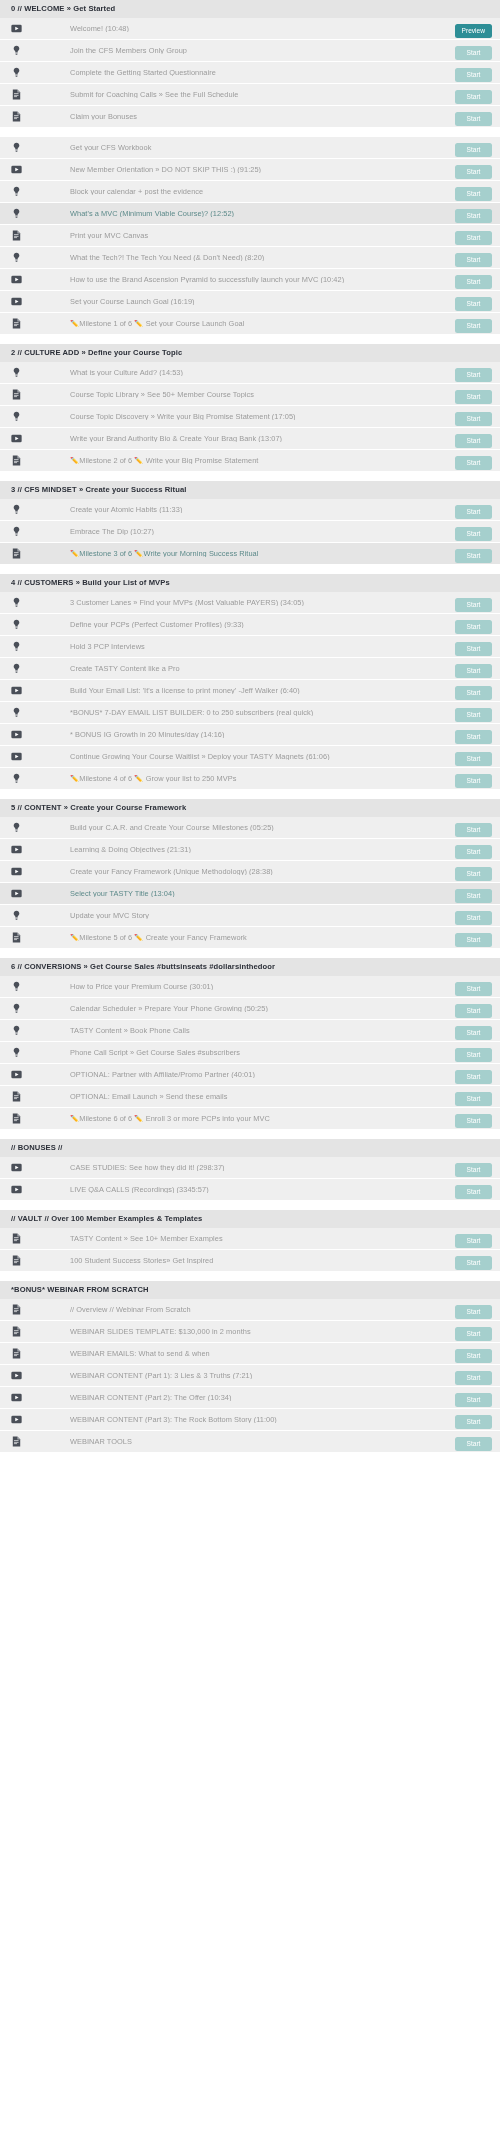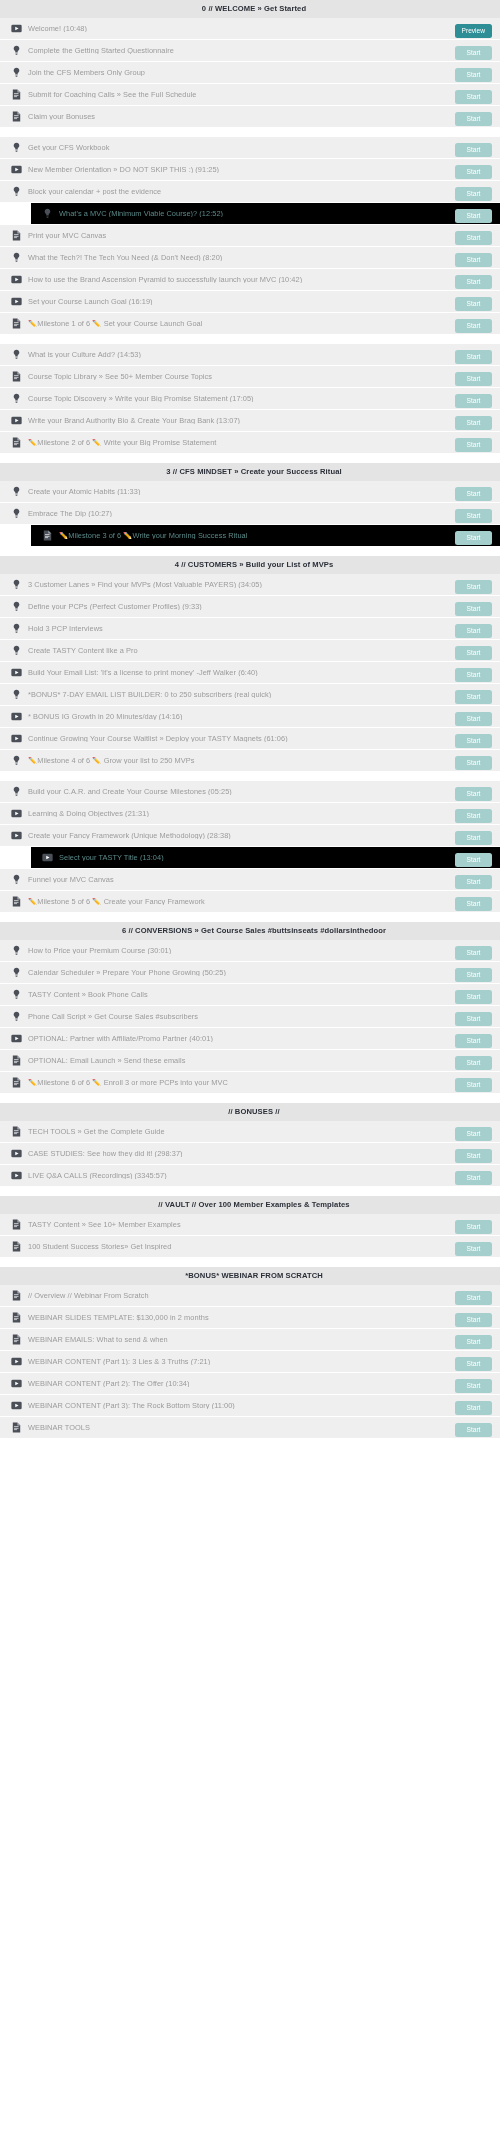--- a/index.html
+++ b/index.html
@@ -19,45 +19,44 @@
     width: 100%;
     margin-bottom: 9px;
   }
 
   .section-header {
     background: #e4e4e4;
     padding: 6px 3px 6px 11px;
     height: 18px;
     display: flex;
     align-items: center;
-    justify-content: center;
   }
 
   .section-title {
     font-size: 7.6px;
     font-weight: bold;
     color: #2b2f38;
     letter-spacing: 0.1px;
     line-height: 1;
     white-space: nowrap;
   }
 
   .row {
     position: relative;
     background: #efefef;
     border-bottom: 1.5px solid #ffffff;
     height: 22px;
     display: flex;
     align-items: center;
     padding: 0 8px 0 11px;
+    gap: 42px;
   }
 
   .row.highlight {
-    background: #000000;
-    margin-left: 31px;
+    background: #e5e5e5;
   }
 
   .row .icon {
     width: 11px;
     height: 11px;
     flex: 0 0 11px;
     margin-right: 6px;
     display: flex;
     align-items: center;
     justify-content: center;
@@ -119,37 +118,37 @@
         <span class="row-action"><button class="btn btn-preview">Preview</button></span>
       </div>
       <div class="row">
         <span class="icon">
           <svg width="11" height="11" viewBox="0 0 16 16">
             <path d="M8 1.2c-2.3 0-4.1 1.8-4.1 4 0 1.5 0.8 2.5 1.6 3.3 0.5 0.5 0.8 0.9 0.9 1.5h3.2c0.1-0.6 0.4-1 0.9-1.5 0.8-0.8 1.6-1.8 1.6-3.3 0-2.2-1.8-4-4.1-4z" fill="#4a4f58"></path>
             <rect x="6.1" y="11" width="3.8" height="1.1" rx="0.4" fill="#4a4f58"></rect>
             <rect x="6.6" y="12.9" width="2.8" height="1.1" rx="0.5" fill="#4a4f58"></rect>
           </svg>
         </span>
+        <span class="row-label">Join the CFS Members Only Group</span>
+        <span class="row-action"><button class="btn btn-start">Start</button></span>
+      </div>
+      <div class="row">
+        <span class="icon">
+          <svg width="11" height="11" viewBox="0 0 16 16">
+            <path d="M8 1.2c-2.3 0-4.1 1.8-4.1 4 0 1.5 0.8 2.5 1.6 3.3 0.5 0.5 0.8 0.9 0.9 1.5h3.2c0.1-0.6 0.4-1 0.9-1.5 0.8-0.8 1.6-1.8 1.6-3.3 0-2.2-1.8-4-4.1-4z" fill="#4a4f58"></path>
+            <rect x="6.1" y="11" width="3.8" height="1.1" rx="0.4" fill="#4a4f58"></rect>
+            <rect x="6.6" y="12.9" width="2.8" height="1.1" rx="0.5" fill="#4a4f58"></rect>
+          </svg>
+        </span>
         <span class="row-label">Complete the Getting Started Questionnaire</span>
         <span class="row-action"><button class="btn btn-start">Start</button></span>
       </div>
       <div class="row">
         <span class="icon">
           <svg width="11" height="11" viewBox="0 0 16 16">
-            <path d="M8 1.2c-2.3 0-4.1 1.8-4.1 4 0 1.5 0.8 2.5 1.6 3.3 0.5 0.5 0.8 0.9 0.9 1.5h3.2c0.1-0.6 0.4-1 0.9-1.5 0.8-0.8 1.6-1.8 1.6-3.3 0-2.2-1.8-4-4.1-4z" fill="#4a4f58"></path>
-            <rect x="6.1" y="11" width="3.8" height="1.1" rx="0.4" fill="#4a4f58"></rect>
-            <rect x="6.6" y="12.9" width="2.8" height="1.1" rx="0.5" fill="#4a4f58"></rect>
-          </svg>
-        </span>
-        <span class="row-label">Join the CFS Members Only Group</span>
-        <span class="row-action"><button class="btn btn-start">Start</button></span>
-      </div>
-      <div class="row">
-        <span class="icon">
-          <svg width="11" height="11" viewBox="0 0 16 16">
             <path d="M2.6 0.8h6.6l4.2 4.2v10.2H2.6z" fill="#4a4f58"></path>
             <path d="M9.2 0.8l4.2 4.2H9.2z" fill="#9fa3a9"></path>
             <rect x="4.4" y="6.4" width="6.6" height="0.95" fill="#ffffff"></rect>
             <rect x="4.4" y="8.6" width="6.6" height="0.95" fill="#ffffff"></rect>
             <rect x="4.4" y="10.8" width="4.4" height="0.95" fill="#ffffff"></rect>
           </svg>
         </span>
         <span class="row-label">Submit for Coaching Calls » See the Full Schedule</span>
         <span class="row-action"><button class="btn btn-start">Start</button></span>
       </div>
@@ -263,20 +262,23 @@
             <rect x="4.4" y="6.4" width="6.6" height="0.95" fill="#ffffff"></rect>
             <rect x="4.4" y="8.6" width="6.6" height="0.95" fill="#ffffff"></rect>
             <rect x="4.4" y="10.8" width="4.4" height="0.95" fill="#ffffff"></rect>
           </svg>
         </span>
         <span class="row-label">✏️Milestone 1 of 6 ✏️ Set your Course Launch Goal</span>
         <span class="row-action"><button class="btn btn-start">Start</button></span>
       </div>
     </div>
     <div class="section">
+      <div class="section-header">
+        <div class="section-title">2 // CULTURE ADD » Define your Course Topic</div>
+      </div>
       <div class="row">
         <span class="icon">
           <svg width="11" height="11" viewBox="0 0 16 16">
             <path d="M8 1.2c-2.3 0-4.1 1.8-4.1 4 0 1.5 0.8 2.5 1.6 3.3 0.5 0.5 0.8 0.9 0.9 1.5h3.2c0.1-0.6 0.4-1 0.9-1.5 0.8-0.8 1.6-1.8 1.6-3.3 0-2.2-1.8-4-4.1-4z" fill="#4a4f58"></path>
             <rect x="6.1" y="11" width="3.8" height="1.1" rx="0.4" fill="#4a4f58"></rect>
             <rect x="6.6" y="12.9" width="2.8" height="1.1" rx="0.5" fill="#4a4f58"></rect>
           </svg>
         </span>
         <span class="row-label">What is your Culture Add? (14:53)</span>
         <span class="row-action"><button class="btn btn-start">Start</button></span>
@@ -464,20 +466,23 @@
             <path d="M8 1.2c-2.3 0-4.1 1.8-4.1 4 0 1.5 0.8 2.5 1.6 3.3 0.5 0.5 0.8 0.9 0.9 1.5h3.2c0.1-0.6 0.4-1 0.9-1.5 0.8-0.8 1.6-1.8 1.6-3.3 0-2.2-1.8-4-4.1-4z" fill="#4a4f58"></path>
             <rect x="6.1" y="11" width="3.8" height="1.1" rx="0.4" fill="#4a4f58"></rect>
             <rect x="6.6" y="12.9" width="2.8" height="1.1" rx="0.5" fill="#4a4f58"></rect>
           </svg>
         </span>
         <span class="row-label">✏️Milestone 4 of 6 ✏️ Grow your list to 250 MVPs</span>
         <span class="row-action"><button class="btn btn-start">Start</button></span>
       </div>
     </div>
     <div class="section">
+      <div class="section-header">
+        <div class="section-title">5 // CONTENT » Create your Course Framework</div>
+      </div>
       <div class="row">
         <span class="icon">
           <svg width="11" height="11" viewBox="0 0 16 16">
             <path d="M8 1.2c-2.3 0-4.1 1.8-4.1 4 0 1.5 0.8 2.5 1.6 3.3 0.5 0.5 0.8 0.9 0.9 1.5h3.2c0.1-0.6 0.4-1 0.9-1.5 0.8-0.8 1.6-1.8 1.6-3.3 0-2.2-1.8-4-4.1-4z" fill="#4a4f58"></path>
             <rect x="6.1" y="11" width="3.8" height="1.1" rx="0.4" fill="#4a4f58"></rect>
             <rect x="6.6" y="12.9" width="2.8" height="1.1" rx="0.5" fill="#4a4f58"></rect>
           </svg>
         </span>
         <span class="row-label">Build your C.A.R. and Create Your Course Milestones (05:25)</span>
         <span class="row-action"><button class="btn btn-start">Start</button></span>
@@ -513,21 +518,21 @@
         <span class="row-action"><button class="btn btn-start">Start</button></span>
       </div>
       <div class="row">
         <span class="icon">
           <svg width="11" height="11" viewBox="0 0 16 16">
             <path d="M8 1.2c-2.3 0-4.1 1.8-4.1 4 0 1.5 0.8 2.5 1.6 3.3 0.5 0.5 0.8 0.9 0.9 1.5h3.2c0.1-0.6 0.4-1 0.9-1.5 0.8-0.8 1.6-1.8 1.6-3.3 0-2.2-1.8-4-4.1-4z" fill="#4a4f58"></path>
             <rect x="6.1" y="11" width="3.8" height="1.1" rx="0.4" fill="#4a4f58"></rect>
             <rect x="6.6" y="12.9" width="2.8" height="1.1" rx="0.5" fill="#4a4f58"></rect>
           </svg>
         </span>
-        <span class="row-label">Funnel your MVC Canvas</span>
+        <span class="row-label">Update your MVC Story</span>
         <span class="row-action"><button class="btn btn-start">Start</button></span>
       </div>
       <div class="row">
         <span class="icon">
           <svg width="11" height="11" viewBox="0 0 16 16">
             <path d="M2.6 0.8h6.6l4.2 4.2v10.2H2.6z" fill="#4a4f58"></path>
             <path d="M9.2 0.8l4.2 4.2H9.2z" fill="#9fa3a9"></path>
             <rect x="4.4" y="6.4" width="6.6" height="0.95" fill="#ffffff"></rect>
             <rect x="4.4" y="8.6" width="6.6" height="0.95" fill="#ffffff"></rect>
             <rect x="4.4" y="10.8" width="4.4" height="0.95" fill="#ffffff"></rect>
@@ -622,33 +627,20 @@
         <span class="row-action"><button class="btn btn-start">Start</button></span>
       </div>
     </div>
     <div class="section">
       <div class="section-header">
         <div class="section-title">// BONUSES //</div>
       </div>
       <div class="row">
         <span class="icon">
           <svg width="11" height="11" viewBox="0 0 16 16">
-            <path d="M2.6 0.8h6.6l4.2 4.2v10.2H2.6z" fill="#4a4f58"></path>
-            <path d="M9.2 0.8l4.2 4.2H9.2z" fill="#9fa3a9"></path>
-            <rect x="4.4" y="6.4" width="6.6" height="0.95" fill="#ffffff"></rect>
-            <rect x="4.4" y="8.6" width="6.6" height="0.95" fill="#ffffff"></rect>
-            <rect x="4.4" y="10.8" width="4.4" height="0.95" fill="#ffffff"></rect>
-          </svg>
-        </span>
-        <span class="row-label">TECH TOOLS » Get the Complete Guide</span>
-        <span class="row-action"><button class="btn btn-start">Start</button></span>
-      </div>
-      <div class="row">
-        <span class="icon">
-          <svg width="11" height="11" viewBox="0 0 16 16">
             <rect x="0.5" y="2.5" width="15" height="11" rx="2" fill="#4a4f58"></rect>
             <path d="M6.2 5.6 L11 8 L6.2 10.4 Z" fill="#ffffff"></path>
           </svg>
         </span>
         <span class="row-label">CASE STUDIES: See how they did it! (298:37)</span>
         <span class="row-action"><button class="btn btn-start">Start</button></span>
       </div>
       <div class="row">
         <span class="icon">
           <svg width="11" height="11" viewBox="0 0 16 16">

